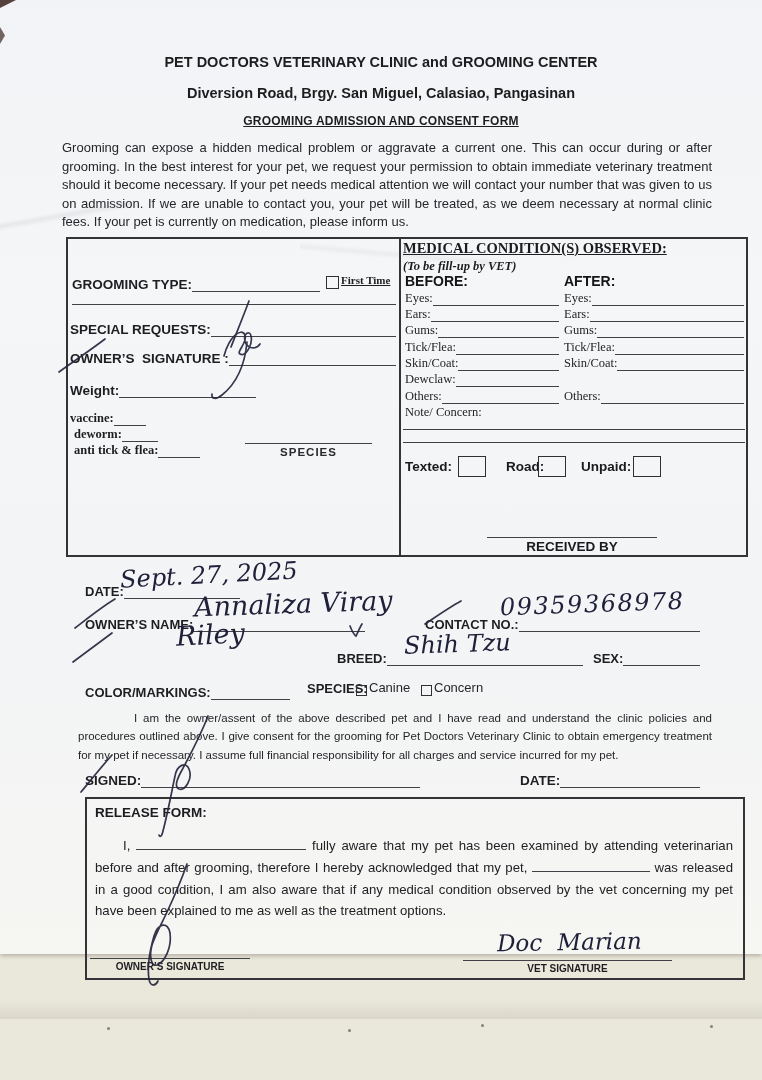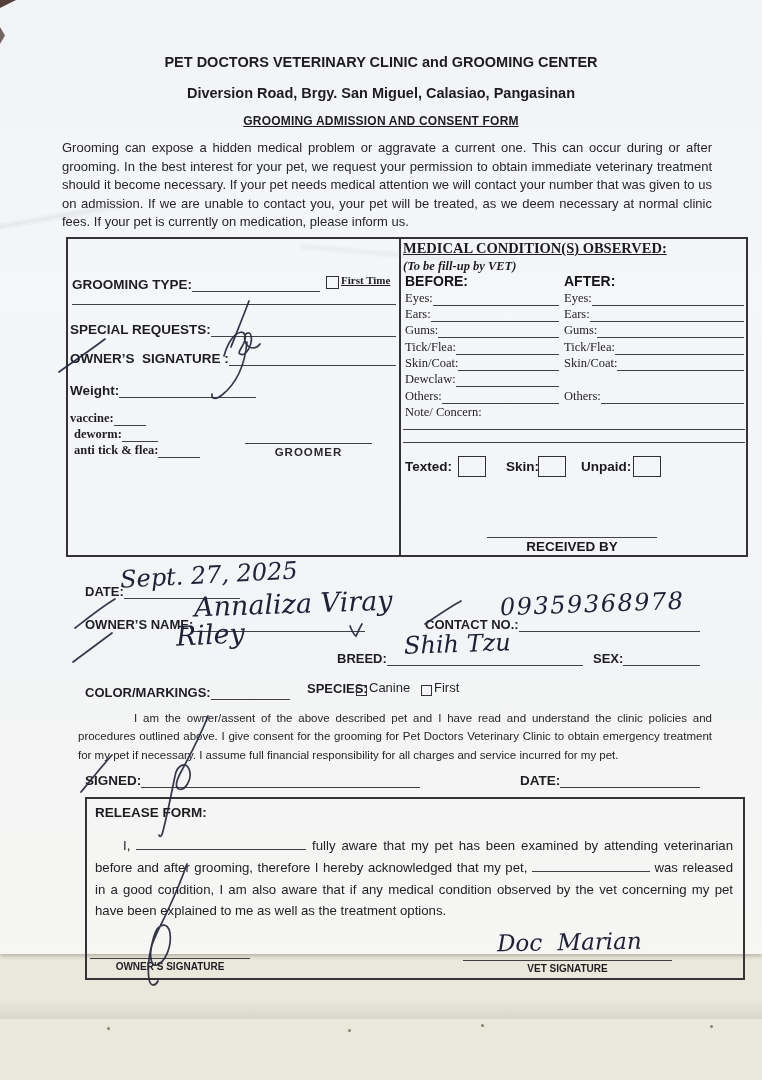--- a/index.html
+++ b/index.html
@@ -98,21 +98,21 @@
   </div>
   <div class="frow-s" style="left:74px;top:425px;width:84px;">
     <span class="lbl b125">deworm:</span>
     <span class="fline"></span>
   </div>
   <div class="frow-s" style="left:74px;top:441px;width:126px;">
     <span class="lbl b125">anti tick &amp; flea:</span>
     <span class="fline"></span>
   </div>
   <div class="sline" style="left:245px;top:427px;width:127px;height:16px;"></div>
-  <div class="abs" style="left:245px;top:446px;width:127px;text-align:center;font-weight:bold;font-size:11.5px;letter-spacing:1px;color:#2a2a2e;">GROOMER</div>
+  <div class="abs" style="left:245px;top:446px;width:127px;text-align:center;font-weight:bold;font-size:11.5px;letter-spacing:1px;color:#2a2a2e;">SPECIES</div>
 
   <div class="mtitle">MEDICAL CONDITION(S) OBSERVED:</div>
   <div class="msub">(To be fill-up by VET)</div>
   <div class="ba" style="left:405px;">BEFORE:</div>
   <div class="ba" style="left:564px;">AFTER:</div>
 
   <div class="mcell" style="left:405px;top:291px;width:154px;">
       <span class="lbl">Eyes:</span>
       <span class="fline"></span>
     </div>
@@ -170,21 +170,21 @@
       <span class="lbl">Others:</span>
       <span class="fline"></span>
     </div>
 
   <div class="abs serif" style="left:405px;top:405px;font-size:12.5px;color:#232327;">Note/ Concern:</div>
   <div class="sline" style="left:403px;top:413px;width:342px;height:16px;"></div>
   <div class="sline" style="left:403px;top:428px;width:342px;height:14px;"></div>
 
   <div class="abs b135" style="left:405px;top:459px;color:#1a1a1e;">Texted:</div>
   <div class="cb" style="left:458px;top:456px;width:26px;height:19px;"></div>
-  <div class="abs b135" style="left:506px;top:459px;color:#1a1a1e;">Skin:</div>
+  <div class="abs b135" style="left:506px;top:459px;color:#1a1a1e;">Road:</div>
   <div class="cb" style="left:538px;top:456px;width:26px;height:19px;"></div>
   <div class="abs b135" style="left:581px;top:459px;color:#1a1a1e;">Unpaid:</div>
   <div class="cb" style="left:633px;top:456px;width:26px;height:19px;"></div>
 
   <div class="sline" style="left:487px;top:521px;width:170px;height:16px;"></div>
   <div class="abs b135" style="left:487px;top:539px;width:170px;text-align:center;color:#1a1a1e;">RECEIVED BY</div>
 
   <div class="frow" style="left:85px;top:577px;width:155px;">
     <span class="lbl b13">DATE:</span>
     <span class="fline"></span>
@@ -217,21 +217,21 @@
   </div>
 
   <div class="frow" style="left:85px;top:678px;width:205px;">
     <span class="lbl b13">COLOR/MARKINGS:</span>
     <span class="fline"></span>
   </div>
   <div class="abs b13" style="left:307px;top:681px;color:#1e1e22;">SPECIES:</div>
   <div class="cb" style="left:356px;top:685px;width:9px;height:9px;border-width:1.3px;"></div>
   <div class="abs" style="left:369px;top:680px;font-size:13px;color:#26262a;">Canine</div>
   <div class="cb" style="left:421px;top:685px;width:9px;height:9px;border-width:1.3px;"></div>
-  <div class="abs" style="left:434px;top:680px;font-size:13px;color:#26262a;">First</div>
+  <div class="abs" style="left:434px;top:680px;font-size:13px;color:#26262a;">Concern</div>
 
   <div class="consent">I am the owner/assent of the above described pet and I have read and understand the clinic policies and procedures outlined above. I give consent for the grooming for Pet Doctors Veterinary Clinic to obtain emergency treatment for my pet if necessary. I assume full financial responsibility for all charges and service incurred for my pet.</div>
   <div class="frow" style="left:85px;top:766px;width:335px;">
     <span class="lbl b135">SIGNED:</span>
     <span class="fline"></span>
   </div>
   <div class="frow" style="left:520px;top:766px;width:180px;">
     <span class="lbl b135">DATE:</span>
     <span class="fline"></span>
   </div>

